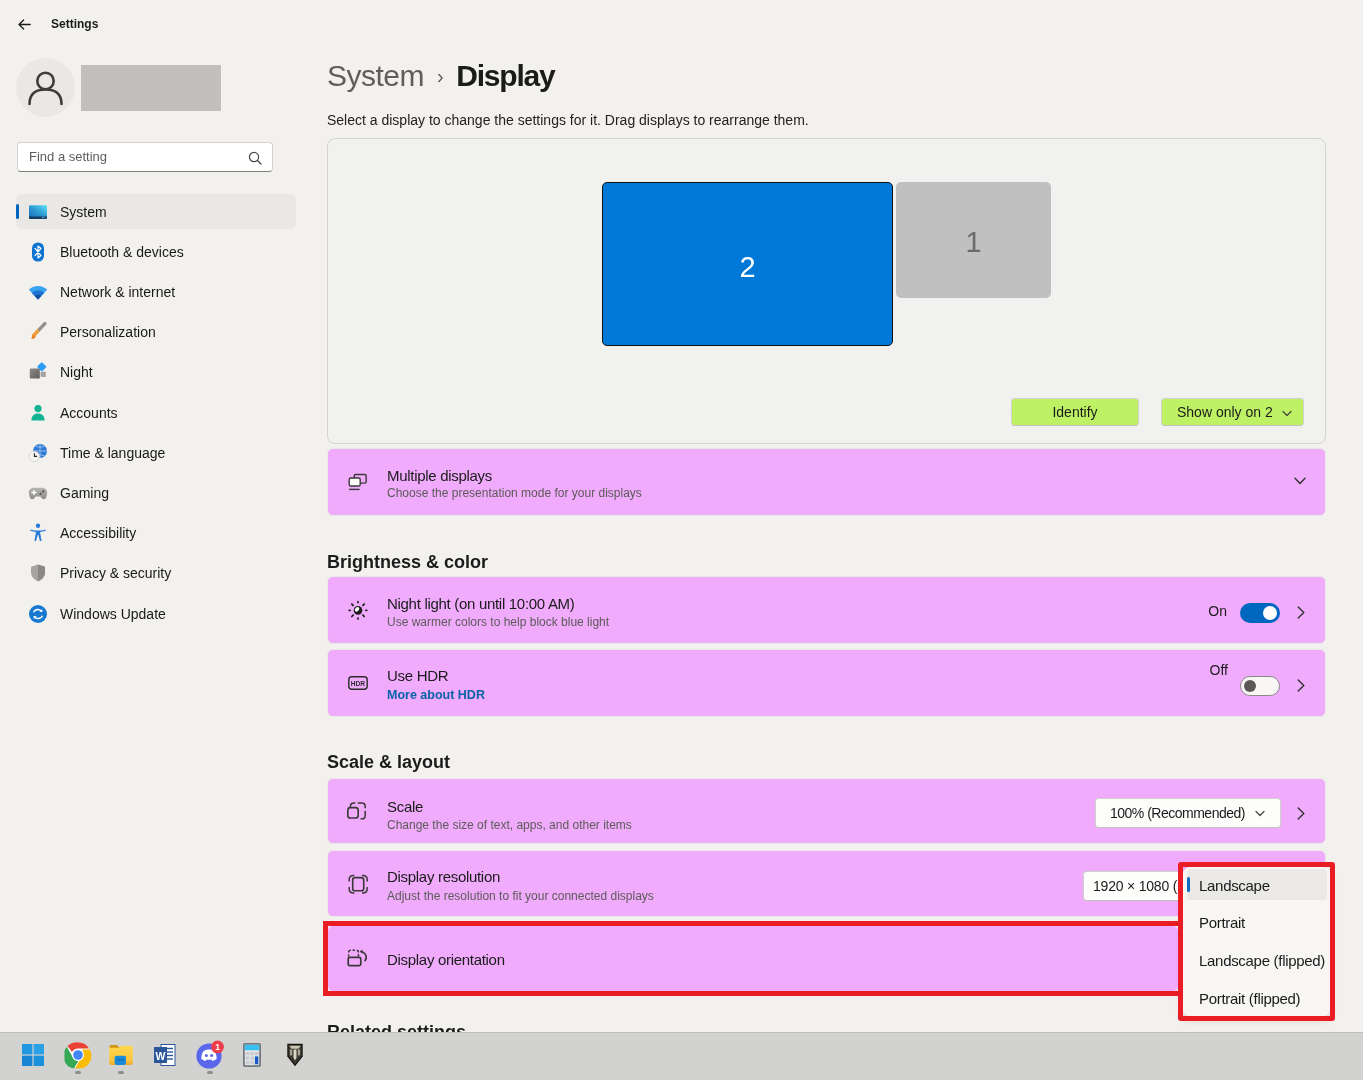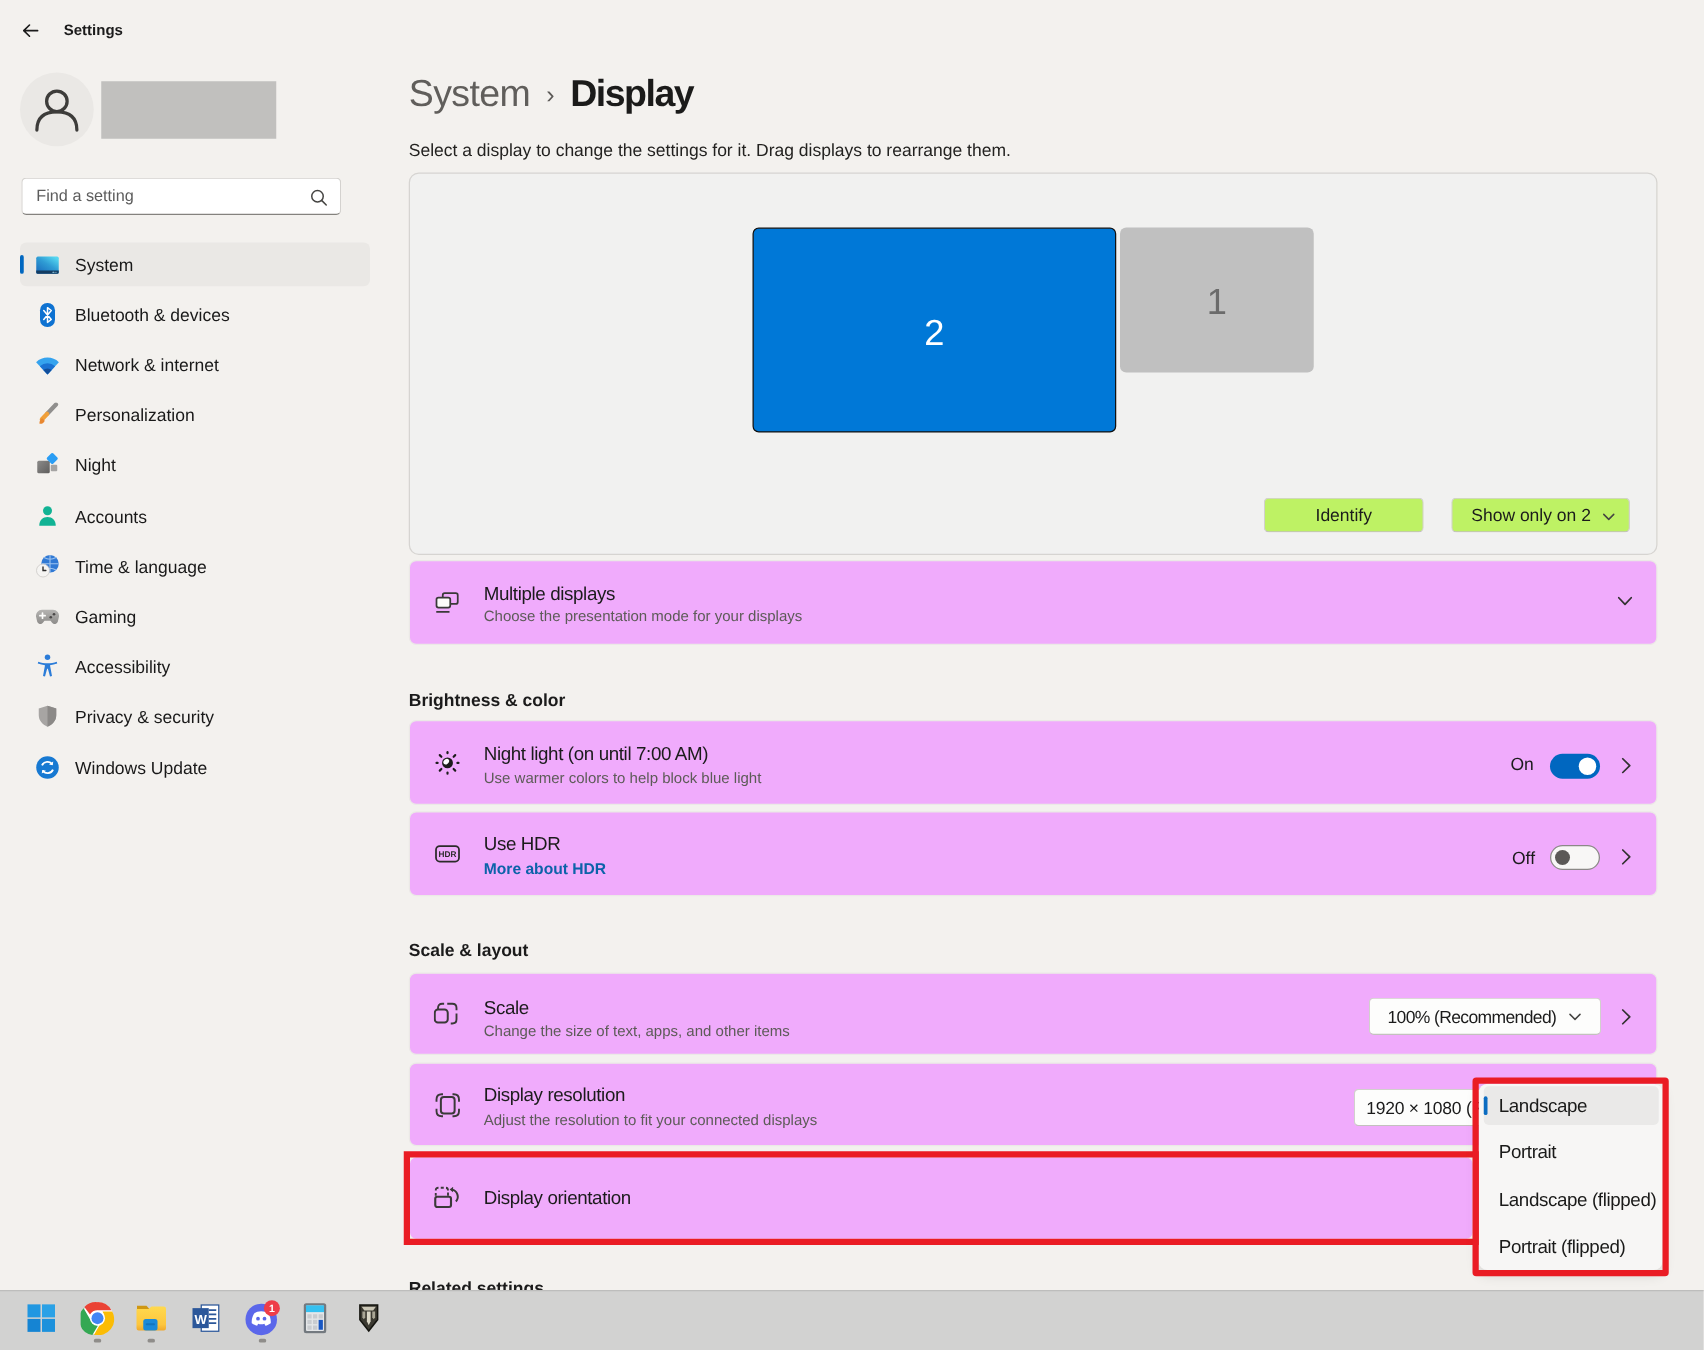--- a/index.html
+++ b/index.html
@@ -25,21 +25,21 @@
   .subtitle { left:327px; top:112px; font-size:14px; color:#232220; }
   .panel { left:327px; top:138px; width:999px; height:306px; background:#f1f1f0; border:1px solid #d6d4d1; border-radius:8px; }
   .mon2 { left:274px; top:43px; width:291px; height:164px; background:#0078d7; border:1px solid #111111; border-radius:5px; position:absolute; color:#ffffff; font-size:29px; text-align:center; line-height:168px; }
   .mon1 { left:568px; top:43px; width:155px; height:116px; background:#c0c0c0; border-radius:5px; position:absolute; color:#6b6b6b; font-size:29px; text-align:center; line-height:121px; }
   .btn { position:absolute; background:#bef264; border:1px solid #d2d0cd; border-bottom-color:#c3c1be; border-radius:4px; font-size:14px; color:#1b1b1b; text-align:center; }
   .card { left:327px; width:999px; background:#f0abfc; border:1px solid #ebe9e6; border-radius:6px; position:absolute; }
   .c-ico { position:absolute; left:19px; top:50%; transform:translateY(-50%); width:22px; height:22px; }
   .c-title { position:absolute; left:59px; font-size:15px; letter-spacing:-0.3px; line-height:20px; color:#1b1b1b; }
   .c-sub { position:absolute; left:59px; font-size:12px; line-height:16px; color:#5d5b58; }
   .c-one { position:absolute; left:59px; top:50%; transform:translateY(-50%); font-size:15px; letter-spacing:-0.3px; color:#1b1b1b; }
-  .sechdr { left:327px; font-size:14px; font-weight:700; color:#1b1b1b; }
+  .sechdr { left:327px; font-size:18px; font-weight:700; color:#1b1b1b; }
   .chev { position:absolute; }
   .tglbl { position:absolute; font-size:14px; color:#1b1b1b; }
   .toggle-on { position:absolute; width:40px; height:20px; border-radius:10px; background:#0067c0; }
   .toggle-on::after { content:""; position:absolute; right:3px; top:3px; width:14px; height:14px; border-radius:50%; background:#ffffff; }
   .toggle-off { position:absolute; width:40px; height:20px; border-radius:10px; background:#f8f7f6; border:1px solid #8b8987; }
   .toggle-off::after { content:""; position:absolute; left:3px; top:3px; width:12px; height:12px; border-radius:50%; background:#5b5957; }
   .drop { position:absolute; background:#fdfdfc; border:1px solid #d2d0cd; border-bottom-color:#c3c1be; border-radius:4px; font-size:14px; color:#1b1b1b; }
   .redbox { position:absolute; border:5px solid #ea1c24; }
   .flyout { position:absolute; left:1183px; top:867px; width:147px; height:149px; background:#f7f6f5; border-radius:7px; box-shadow:0 4px 10px rgba(0,0,0,0.12); }
   .fly-item { position:absolute; left:4px; width:140px; height:31px; border-radius:4px; font-size:15px; letter-spacing:-0.3px; color:#1a1a19;text-align:center; }
@@ -222,37 +222,37 @@
       <path d="M11 2.7 v0.9"></path>
         <path d="M11 19 v0.9"></path>
         <path d="M2.2 11.3 h0.9"></path>
         <path d="M18.9 11.3 h0.9"></path>
       <path d="M4.8 5.1 l1.3 1.3"></path>
         <path d="M15.9 6.4 l1.3 -1.3"></path>
         <path d="M4.8 17.5 l1.3 -1.3"></path>
         <path d="M15.9 16.2 l1.3 1.3"></path>
     </g>
   </svg>
-  <div class="c-title" style="top:17px;">Night light (on until 7:00 AM)</div>
+  <div class="c-title" style="top:17px;">Night light (on until 10:00 AM)</div>
   <div class="c-sub" style="top:37px;">Use warmer colors to help block blue light</div>
   <div class="tglbl" style="right:98px;top:26px;">On</div>
   <div class="toggle-on" style="right:45px;top:26px;"></div>
   <svg class="chev" style="right:20px;top:29px;" width="8" height="13" viewBox="0 0 8 13">
       <path d="M1.2 1 L6.8 6.5 L1.2 12" fill="none" stroke="#333231" stroke-width="1.4" stroke-linecap="round" stroke-linejoin="round"></path>
     </svg>
 </div>
 
 <div class="card" style="top:649px;height:68px;">
   <svg class="c-ico" viewBox="0 0 22 22">
       <rect x="1.8" y="4.8" width="18.4" height="12.4" rx="3" fill="none" stroke="#2c2b2a" stroke-width="1.4"></rect>
       <text x="11" y="13.9" font-family="Liberation Sans" font-size="6.6" font-weight="700" fill="#2c2b2a" text-anchor="middle">HDR</text>
     </svg>
   <div class="c-title" style="top:16px;">Use HDR</div>
   <div class="c-sub" style="top:37px;font-weight:700;color:#0c62a9;font-size:12.5px;">More about HDR</div>
-  <div class="tglbl" style="right:97px;top:28px;">Off</div>
+  <div class="tglbl" style="right:97px;top:12px;">Off</div>
   <div class="toggle-off" style="right:45px;top:26px;"></div>
   <svg class="chev" style="right:20px;top:29px;" width="8" height="13" viewBox="0 0 8 13">
       <path d="M1.2 1 L6.8 6.5 L1.2 12" fill="none" stroke="#333231" stroke-width="1.4" stroke-linecap="round" stroke-linejoin="round"></path>
     </svg>
 </div>
 
 <div class="abs sechdr" style="top:752px;">Scale &amp; layout</div>
 
 <div class="card" style="top:778px;height:66px;">
   <svg class="c-ico" viewBox="0 0 22 22">

